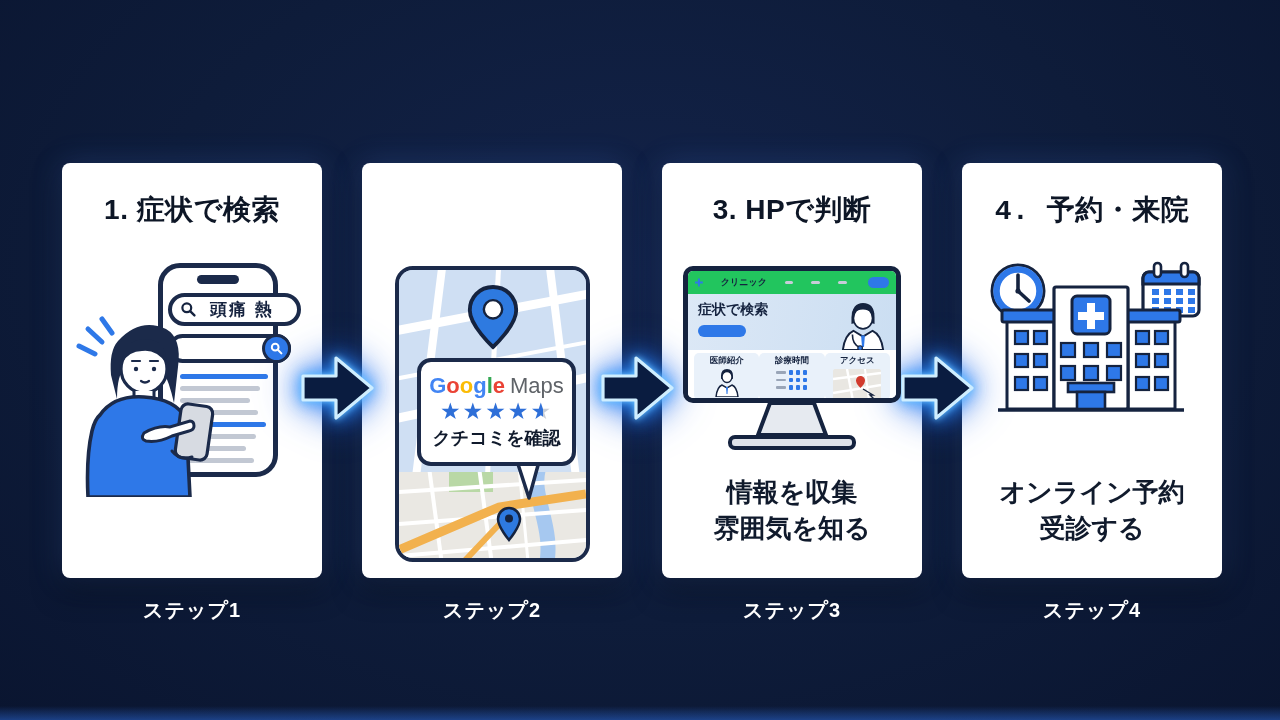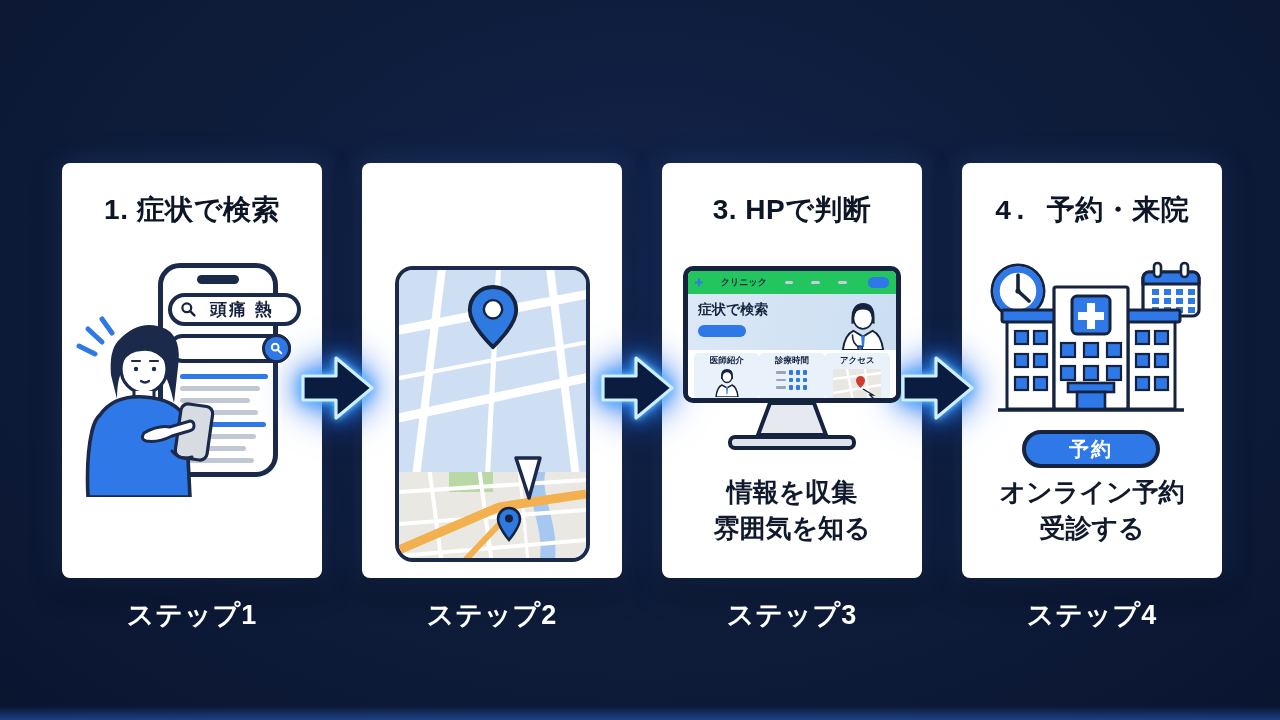--- a/index.html
+++ b/index.html
@@ -26,21 +26,21 @@
   .card-title {
     position:absolute; top:28px; left:0; width:100%; text-align:center;
     font-size:28px; font-weight:800; color:#0d1626; letter-spacing:.5px;
   }
   .caption {
     position:absolute; left:0; width:100%; text-align:center;
     font-size:26px; font-weight:800; color:#101a2c;
   }
   .step-label {
     position:absolute; top:597px; width:260px; text-align:center;
-    font-size:27px; font-weight:800; color:#ffffff; letter-spacing:1px;
+    font-size:20px; font-weight:800; color:#ffffff; letter-spacing:1px;
   }
   .sl1{ left:62px; } .sl2{ left:362px; } .sl3{ left:662px; } .sl4{ left:962px; }
 
   
   .arrow { position:absolute; top:349px; width:78px; height:78px; }
   .a1{ left:300px; } .a2{ left:600px; } .a3{ left:900px; }
   .arrow svg { overflow:visible;
     filter:drop-shadow(0 0 3px #6cc4ff) drop-shadow(0 0 9px rgba(50,150,255,.95)) drop-shadow(0 0 18px rgba(25,95,230,.8));
   }
 
@@ -216,20 +216,29 @@
 
       <svg class="big-pin" viewBox="0 0 60 70">
         <path d="M30,4 C44,4 54,15 54,28 C54,44 30,66 30,66 C30,66 6,44 6,28 C6,15 16,4 30,4 Z" fill="#2e7ae0" stroke="#15233f" stroke-width="4"></path>
         <circle cx="30" cy="27" r="9.5" fill="#ffffff" stroke="#15233f" stroke-width="2.5"></circle>
       </svg>
 
       <svg class="callout-tail" viewBox="0 0 32 46">
         <path d="M4,2 L28,2 L17,42 Z" fill="#ffffff" stroke="#1b2a4a" stroke-width="3.5" stroke-linejoin="round"></path>
       </svg>
 
+      <div class="review-callout">
+        <div class="glogo">
+          <span><span style="color: rgb(66, 133, 244);">G</span><span style="color: rgb(234, 67, 53);">o</span><span style="color: rgb(251, 188, 5);">o</span><span style="color: rgb(66, 133, 244);">g</span><span style="color: rgb(52, 168, 83);">l</span><span style="color: rgb(234, 67, 53);">e</span></span><span class="maps">Maps</span>
+        </div>
+        <div class="stars">
+          <span class="star">★</span><span class="star">★</span><span class="star">★</span><span class="star">★</span><span class="star half">★</span>
+        </div>
+        <div class="review-text">クチコミを確認</div>
+      </div>
 
       <svg class="small-pin" viewBox="0 0 26 36">
         <path d="M13,2 C19,2 24,7 24,13 C24,21 13,34 13,34 C13,34 2,21 2,13 C2,7 7,2 13,2 Z" fill="#2e7ae0" stroke="#15233f" stroke-width="2.5"></path>
         <circle cx="13" cy="12.5" r="4" fill="#15233f"></circle>
       </svg>
     </div>
   </div>
 
   <div class="card card3">
     <div class="card-title">3. HPで判断</div>
@@ -375,21 +384,20 @@
           <rect x="109" y="62" width="14" height="14"></rect>
         <rect x="63" y="85" width="14" height="14"></rect>
           <rect x="86" y="85" width="14" height="14"></rect>
           <rect x="109" y="85" width="14" height="14"></rect>
       </g>
       <rect x="70" y="102" width="46" height="9" fill="#2e78e8" stroke="#15233f" stroke-width="2.6"></rect>
       <rect x="79" y="111" width="28" height="17" fill="#2e78e8" stroke="#15233f" stroke-width="2.6"></rect>
       <line x1="0" y1="129" x2="186" y2="129" stroke="#15233f" stroke-width="3.4"></line>
     </svg>
 
-    <div class="booking-btn">予約</div>
     <div class="caption" style="top:312px">オンライン予約</div>
     <div class="caption" style="top:348px">受診する</div>
   </div>
 
   <div class="arrow a1">
     <svg width="78" height="78" viewBox="0 0 78 78">
       <polygon points="3,27 36,27 36,9 72,39 36,69 36,51 3,51" fill="#0a1c40" stroke="#cfeeff" stroke-width="3.2" stroke-linejoin="round"></polygon>
     </svg>
   </div>
   <div class="arrow a2">

